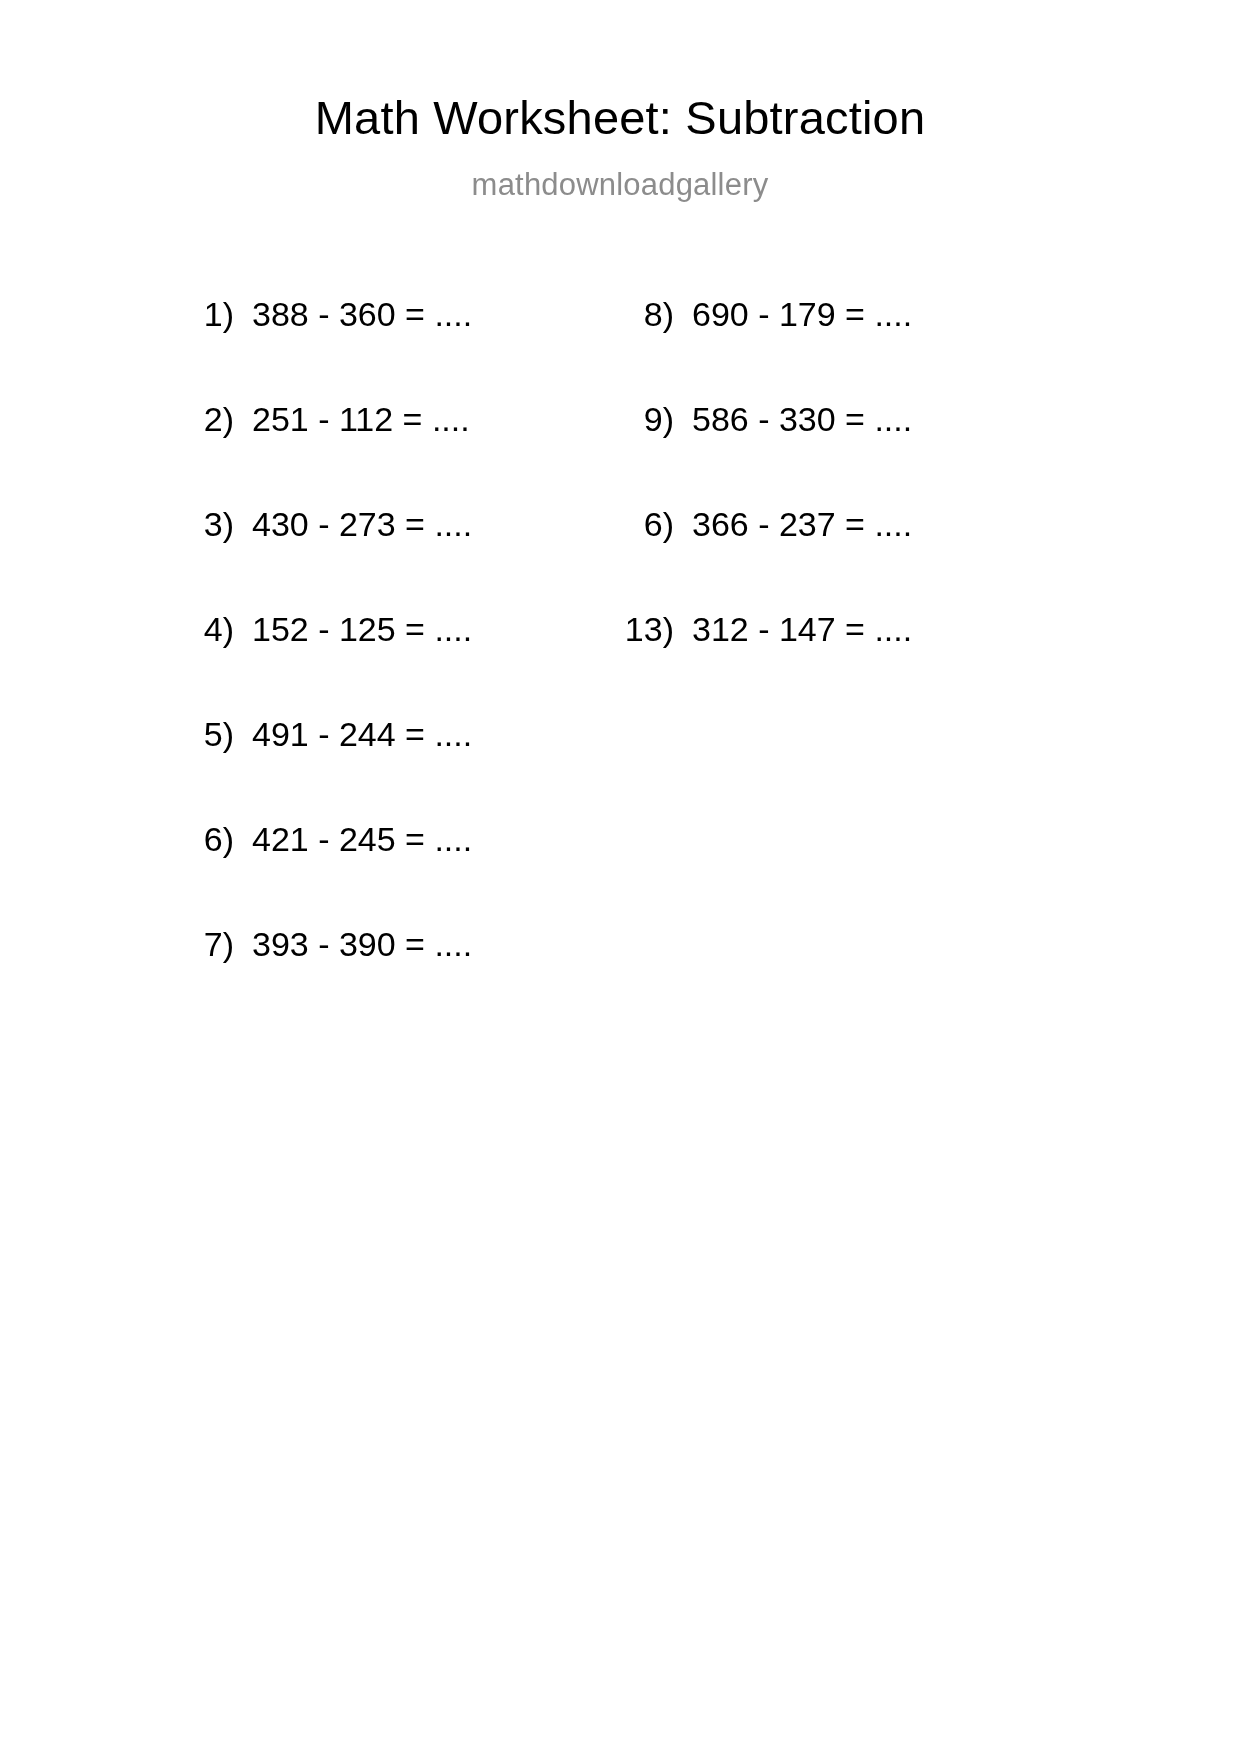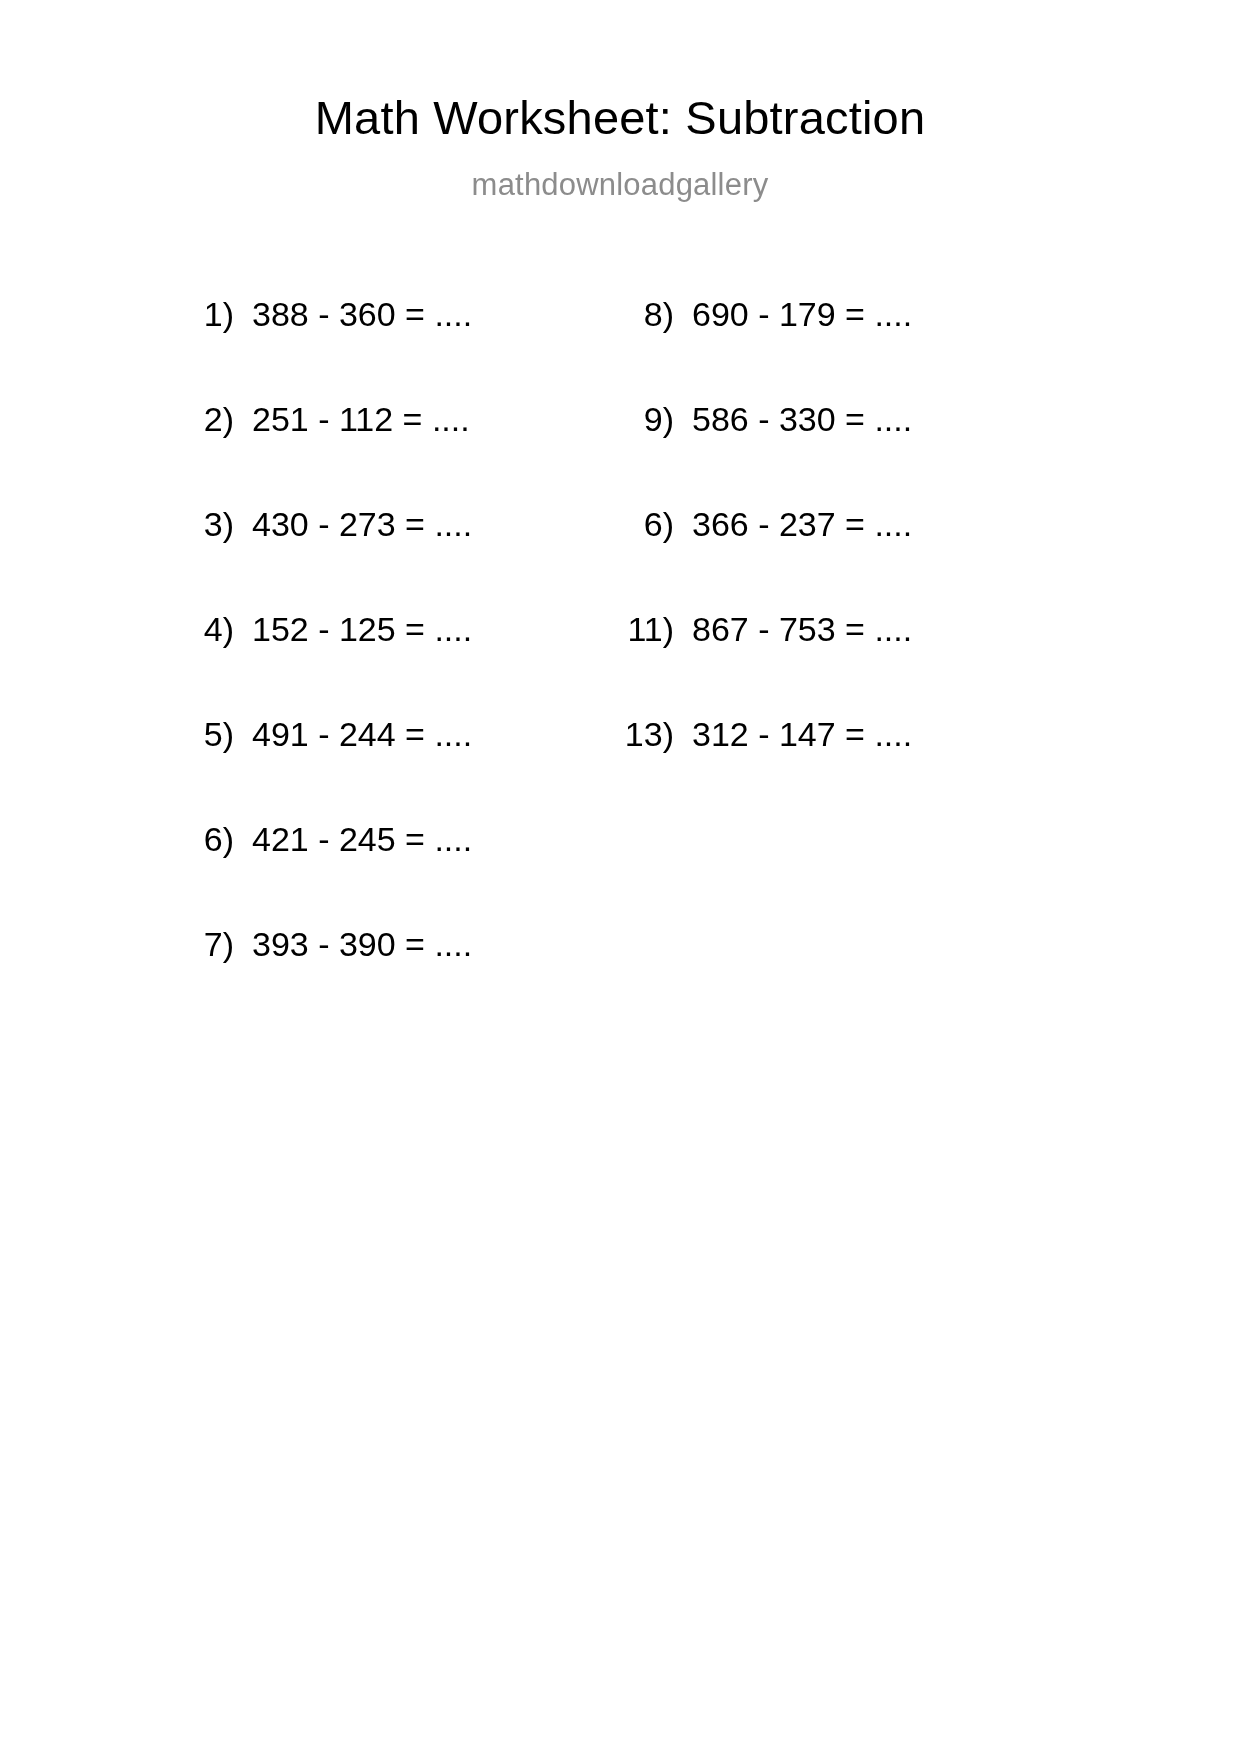--- a/index.html
+++ b/index.html
@@ -133,24 +133,20 @@
       <div class="problem">
         <span class="prob-num">9)</span>
         <span class="prob-body">586 - 330 = ....</span>
       </div>
 
       <div class="problem">
         <span class="prob-num">6)</span>
         <span class="prob-body">366 - 237 = ....</span>
       </div>
 
-      <div class="problem">
-        <span class="prob-num">11)</span>
-        <span class="prob-body">867 - 753 = ....</span>
-      </div>
 
 
       <div class="problem">
         <span class="prob-num">13)</span>
         <span class="prob-body">312 - 147 = ....</span>
       </div>
 
     </div>
 
   </div>

